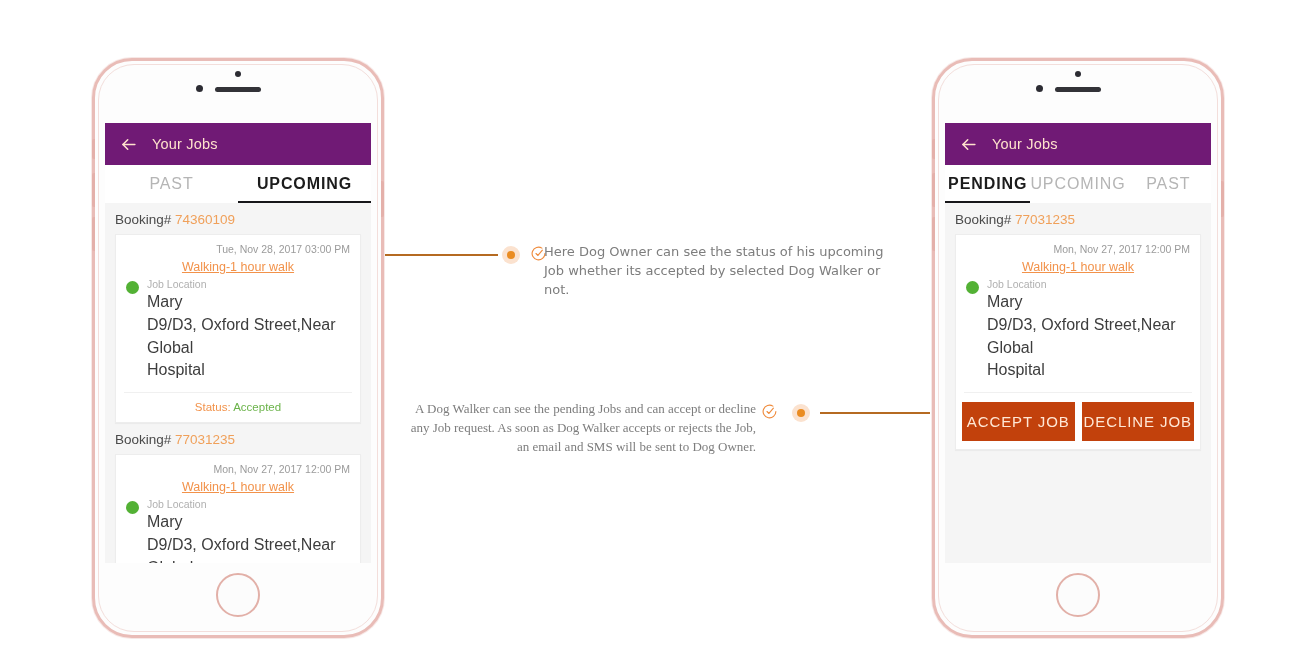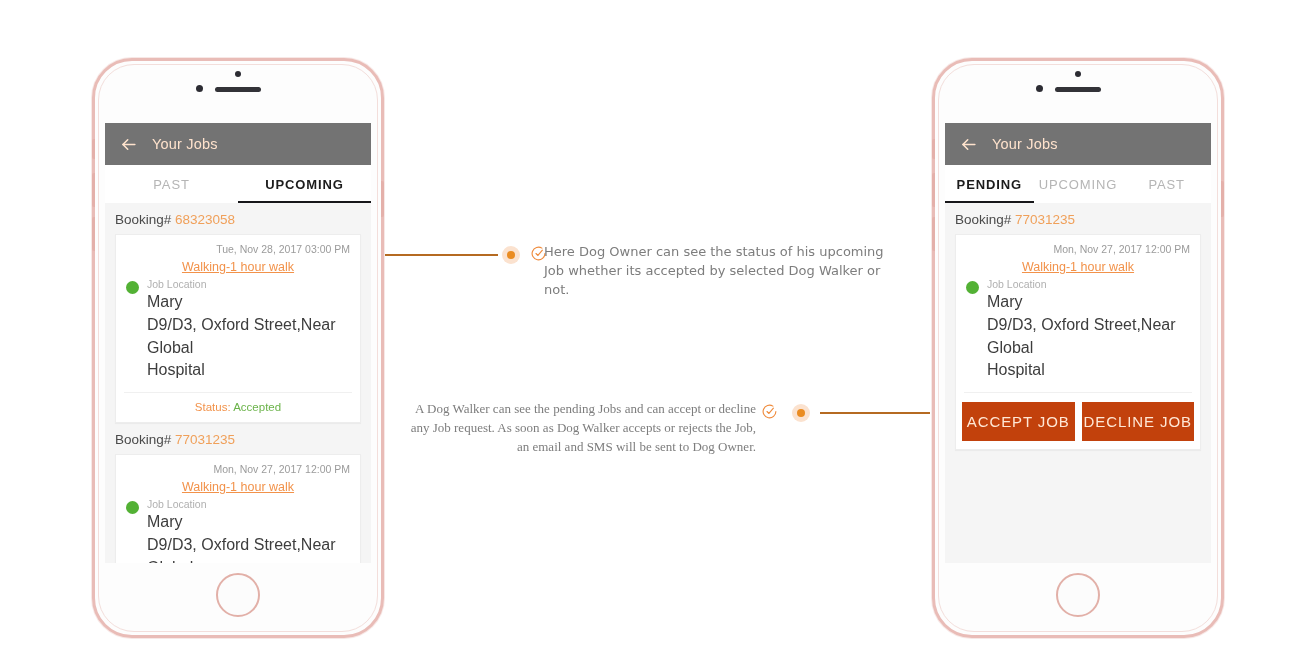--- a/index.html
+++ b/index.html
@@ -112,21 +112,21 @@
     left: 10px;
     right: 10px;
     top: 62px;
     bottom: 72px;
     background: #f5f5f5;
     overflow: hidden;
   }
 
   .appbar {
     height: 42px;
-    background: #737373;
+    background: #701a75;
     display: flex;
     align-items: center;
     padding-left: 14px;
     gap: 14px;
   }
   .back-arrow { width: 19px; height: 19px; display: block; }
   .appbar-title {
     color: #ffe3cd;
     font-size: 14.5px;
     letter-spacing: 0.2px;
@@ -136,21 +136,21 @@
     height: 38px;
     background: #ffffff;
     display: flex;
     position: relative;
   }
   .tab {
     flex: 1;
     display: flex;
     align-items: center;
     justify-content: center;
-    font-size: 13px;
+    font-size: 16px;
     letter-spacing: 0.9px;
     color: #b5b5b5;
     font-weight: normal;
     position: relative;
   }
   .tab.active { color: #1c1c1c; font-weight: bold; }
   .tab.active::after {
     content: "";
     position: absolute;
     left: 0; right: 0; bottom: 0;
@@ -320,21 +320,21 @@
       </div>
       <div class="tab active">
         <span>UPCOMING</span>
       </div>
     </div>
 
     <div class="content">
 
       <div class="booking-line">
         <span>Booking#</span>
-        <span class="booking-num">68323058</span>
+        <span class="booking-num">74360109</span>
       </div>
       <div class="card">
         <div class="card-date">Tue, Nov 28, 2017 03:00 PM</div>
         <div class="card-title">Walking-1 hour walk</div>
         <div class="card-body">
           <span class="green-dot"></span>
           <div>
             <div class="loc-label">Job Location</div>
             <div class="loc-name">Mary</div>
             <div class="loc-addr">D9/D3, Oxford Street,Near Global</div>

